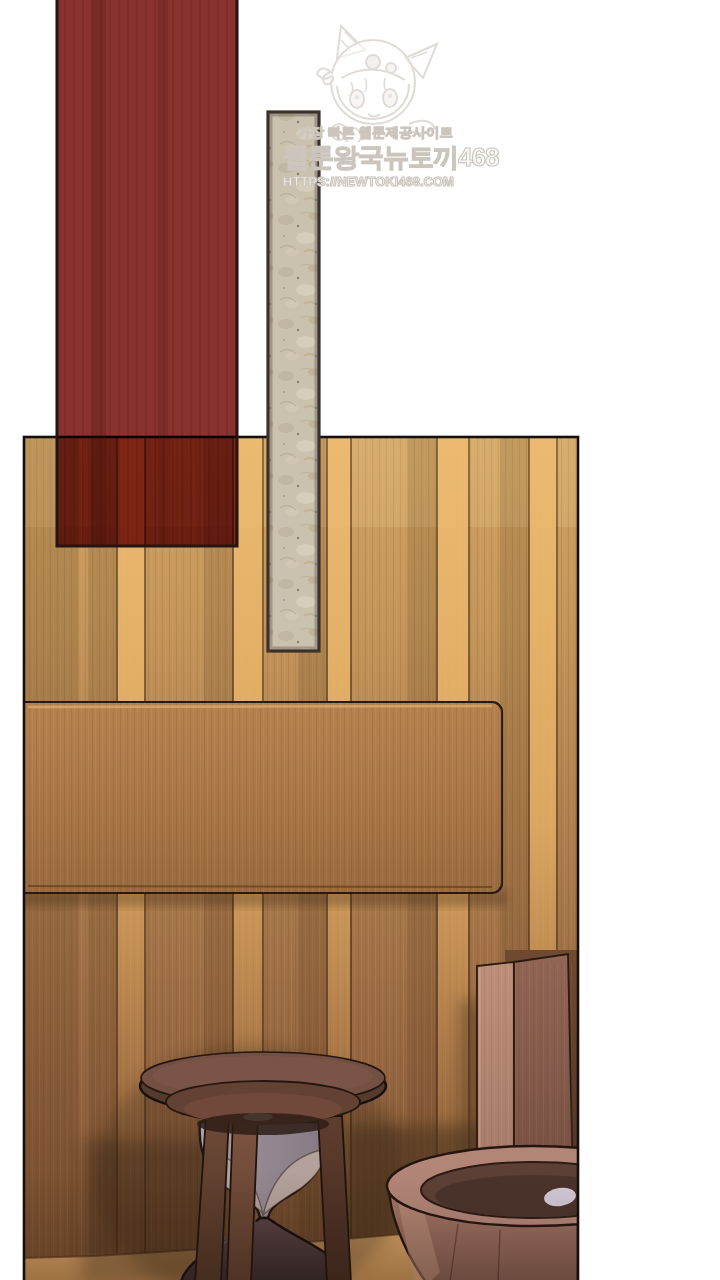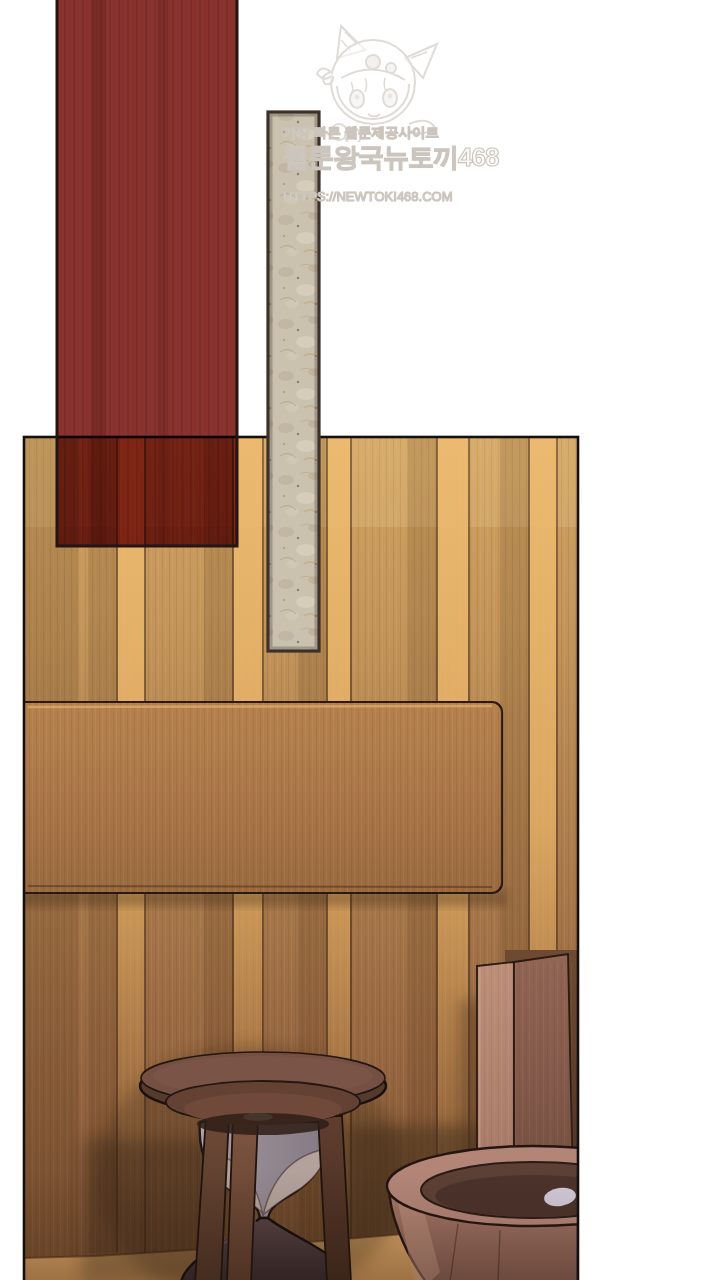--- a/index.html
+++ b/index.html
@@ -4,33 +4,33 @@
 <style>
   html,body{margin:0;padding:0;background:#fff;}
   .page{
     position:relative;width:720px;height:1280px;overflow:hidden;
     background:var(--page-bg,#ffffff);
     font-family:"Liberation Sans", sans-serif;
   }
   .scene{position:absolute;left:0;top:0;width:720px;height:1280px;display:block;}
   .watermark{
     position:absolute;left:283px;top:18px;width:170px;height:185px;
-    text-align:left;pointer-events:none;
+    text-align:right;pointer-events:none;
   }
   .wm-mascot{position:absolute;left:10px;top:6px;width:150px;height:118px;opacity:.85;}
   .wm-text{
     position:absolute;left:0;top:108px;width:170px;
     color:var(--wm-text,#fbfaf8);
     -webkit-text-stroke:1.1px var(--wm-stroke,#ccc5bd);
     text-shadow:0 0 1px var(--wm-stroke,#ccc5bd);
     font-weight:bold;line-height:1.1;
   }
   .wm-line1{font-size:13.5px;letter-spacing:0px;white-space:nowrap;}
   .wm-line2{font-size:26px;letter-spacing:-1px;white-space:nowrap;margin-top:2px;}
-  .wm-line3{font-size:13px;letter-spacing:0px;white-space:nowrap;margin-top:19px;font-weight:normal;}
+  .wm-line3{font-size:13px;letter-spacing:0px;white-space:nowrap;margin-top:4px;font-weight:bold;}
 </style>
 </head>
 <body>
 
 <div class="page">
 
 <svg class="scene" viewBox="0 0 720 1280" xmlns="http://www.w3.org/2000/svg">
   <defs>
     <linearGradient id="wallGrad" x1="0" y1="437" x2="0" y2="1280" gradientUnits="userSpaceOnUse">
       <stop offset="0" stop-color="#cfa260"></stop>

